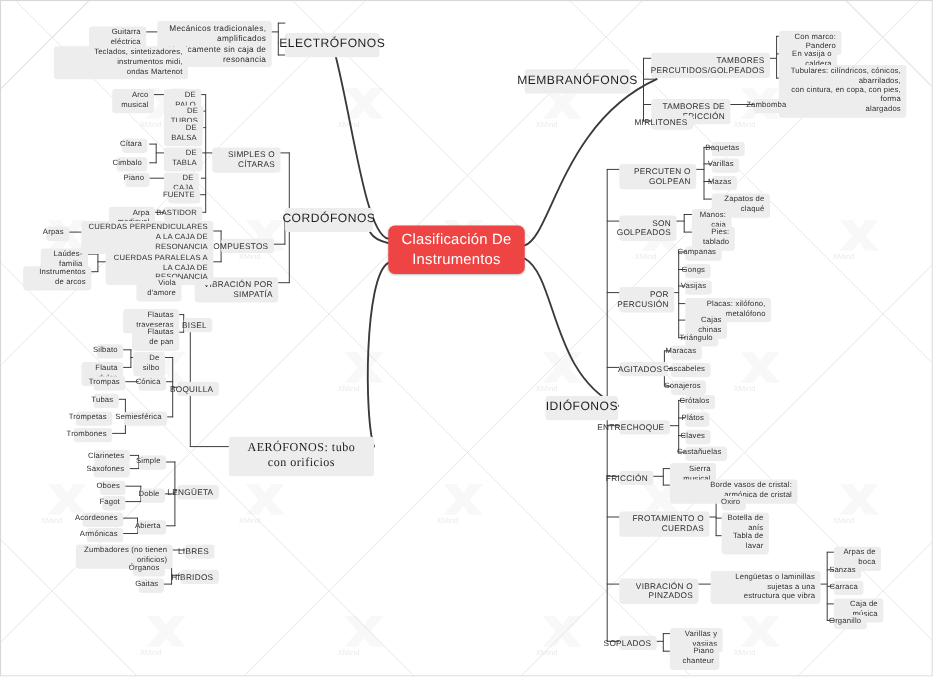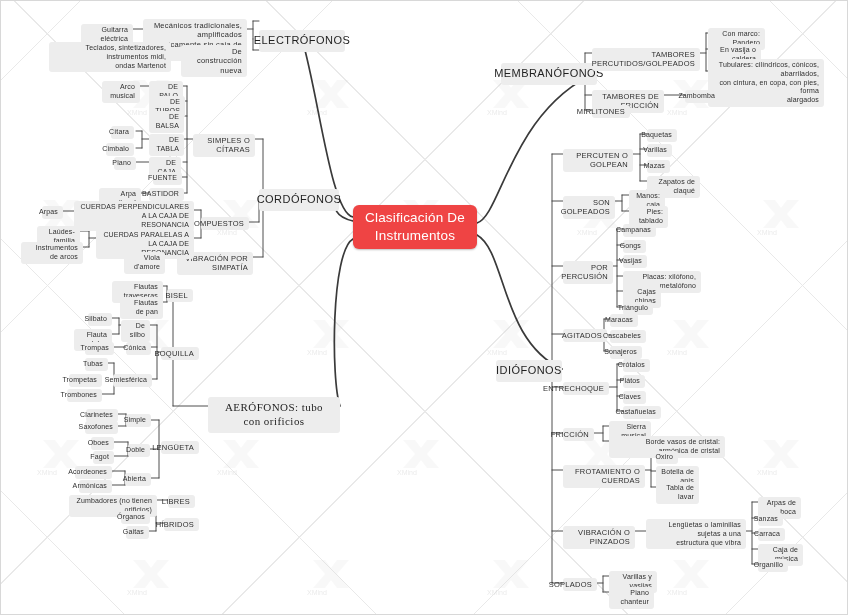--- a/index.html
+++ b/index.html
@@ -281,21 +281,20 @@
       <path d="M596,582 L602,582 M602,575 L602,591 M602,575 L608,575 M602,591 L608,591" fill="none" stroke="#3a3a3a" stroke-width="0.9" stroke-linecap="round" stroke-linejoin="round"></path>
     </svg>
 
   <div id="nodes">
     <div id="root" style="left: 352px; top: 204px; width: 124px; height: 44px; background: #ef4444; color: rgb(255, 255, 255);">Clasificación De
 Instrumentos</div>
   <div class="node lvl1 ctr" style="left: 258px; top: 29px; width: 86px; min-height: 18px; text-align: right;">ELECTRÓFONOS</div>
       <div class="node lvl2 left" style="left: 142px; top: 18px; width: 104px; min-height: 20px;">Mecánicos tradicionales, amplificados
 eléctricamente sin caja de resonancia</div>
       <div class="node lvl3 left" style="left: 80px; top: 23px; width: 52px; min-height: 10px;">Guitarra eléctrica</div>
-      <div class="node lvl2 left" style="left: 180px; top: 44px; width: 66px; min-height: 10px;">De construcción nueva</div>
       <div class="node lvl3 left" style="left: 48px; top: 41px; width: 122px; min-height: 18px;">Teclados, sintetizadores, instrumentos midi,
 ondas Martenot</div>
       <div class="node lvl1 ctr" style="left: 258px; top: 188px; width: 80px; min-height: 18px;">CORDÓFONOS</div>
       <div class="node lvl2 left" style="left: 192px; top: 133px; width: 62px; min-height: 10px;">SIMPLES O CÍTARAS</div>
       <div class="node lvl2 left" style="left: 200px; top: 216px; width: 48px; min-height: 10px;">COMPUESTOS</div>
       <div class="node lvl2 left" style="left: 176px; top: 251px; width: 76px; min-height: 10px;">VIBRACIÓN POR SIMPATÍA</div>
       <div class="node lvl3 left" style="left: 148px; top: 80px; width: 34px; min-height: 10px;">DE PALO</div>
       <div class="node lvl3 left" style="left: 148px; top: 95px; width: 36px; min-height: 10px;">DE TUBOS</div>
       <div class="node lvl3 left" style="left: 148px; top: 110px; width: 35px; min-height: 10px;">DE BALSA</div>
       <div class="node lvl3 left" style="left: 148px; top: 133px; width: 35px; min-height: 10px;">DE TABLA</div>
@@ -337,21 +336,21 @@
       <div class="node lvl3 left" style="left: 125px; top: 413px; width: 25px; min-height: 10px;">Simple</div>
       <div class="node lvl4 left" style="left: 90px; top: 436px; width: 23px; min-height: 10px;">Oboes</div>
       <div class="node lvl4 left" style="left: 92px; top: 450px; width: 21px; min-height: 10px;">Fagot</div>
       <div class="node lvl3 left" style="left: 127px; top: 443px; width: 22px; min-height: 10px;">Doble</div>
       <div class="node lvl4 left" style="left: 74px; top: 465px; width: 37px; min-height: 10px;">Acordeones</div>
       <div class="node lvl4 left" style="left: 78px; top: 479px; width: 33px; min-height: 10px;">Armónicas</div>
       <div class="node lvl3 left" style="left: 124px; top: 472px; width: 26px; min-height: 10px;">Abierta</div>
       <div class="node lvl3 left" style="left: 68px; top: 494px; width: 88px; min-height: 10px;">Zumbadores (no tienen orificios)</div>
       <div class="node lvl4 left" style="left: 120px; top: 510px; width: 29px; min-height: 10px;">Órganos</div>
       <div class="node lvl4 left" style="left: 125px; top: 525px; width: 23px; min-height: 10px;">Gaitas</div>
-      <div class="node lvl1 ctr" style="left: 500px; top: 62px; width: 96px; min-height: 18px;">MEMBRANÓFONOS</div>
+      <div class="node lvl1 ctr" style="left: 476px; top: 62px; width: 96px; min-height: 18px;">MEMBRANÓFONOS</div>
       <div class="node lvl2 left" style="left: 591px; top: 47px; width: 108px; min-height: 10px;">TAMBORES PERCUTIDOS/GOLPEADOS</div>
       <div class="node lvl2 left" style="left: 591px; top: 89px; width: 72px; min-height: 10px;">TAMBORES DE FRICCIÓN</div>
       <div class="node lvl2 left" style="left: 591px; top: 104px; width: 38px; min-height: 10px;">MIRLITONES</div>
       <div class="node lvl3 left" style="left: 707px; top: 27px; width: 57px; min-height: 10px;">Con marco: Pandero</div>
       <div class="node lvl3 left" style="left: 707px; top: 43px; width: 53px; min-height: 10px;">En vasija o caldera</div>
       <div class="node lvl3 left" style="left: 707px; top: 58px; width: 116px; min-height: 27px;">Tubulares: cilíndricos, cónicos, abarrilados,
 con cintura, en copa, con pies, forma
 alargados</div>
       <div class="node lvl3 left" style="left: 684px; top: 89px; width: 35px; min-height: 10px;">Zambomba</div>
       <div class="node lvl1 ctr" style="left: 495px; top: 359px; width: 66px; min-height: 18px;">IDIÓFONOS</div>

